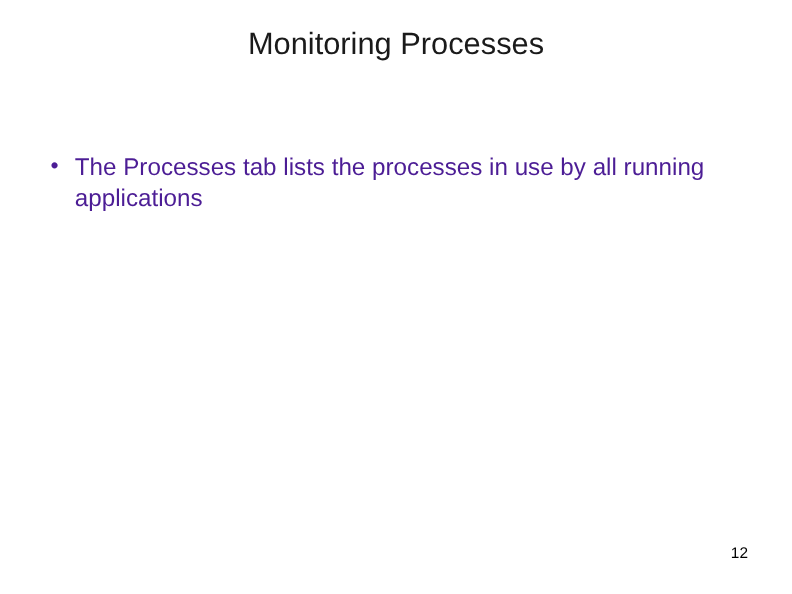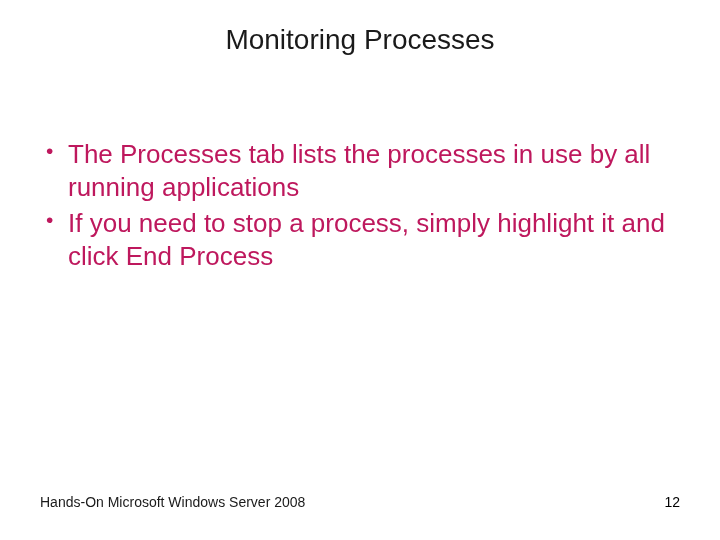--- a/index.html
+++ b/index.html
@@ -36,24 +36,24 @@
     right: 40px;
   }
   ul.bullets {
     list-style: none;
     margin: 0;
     padding: 0;
   }
   ul.bullets > li {
     position: relative;
     padding-left: 28px;
-    font-size: 26px;
+    font-size: 22px;
     line-height: 1.25;
     margin-bottom: 4px;
-    color: #be185d;
+    color: #4c1d95;
   }
   ul.bullets > li::before {
     content: "•";
     position: absolute;
     left: 6px;
     top: 0;
     font-size: 21px;
     line-height: 1.25;
   }
   .footer-left {
@@ -76,23 +76,19 @@
 
 <div class="slide">
 
   <div class="title">Monitoring Processes</div>
 
   <div class="body">
     <ul class="bullets">
       <li>
         <span>The Processes tab lists the processes in use by all running applications</span>
       </li>
-      <li>
-        <span>If you need to stop a process, simply highlight it and click End Process</span>
-      </li>
     </ul>
   </div>
 
-  <div class="footer-left">Hands-On Microsoft Windows Server 2008</div>
 
   <div class="footer-right">12</div>
 
 </div>
 
 </body></html>

